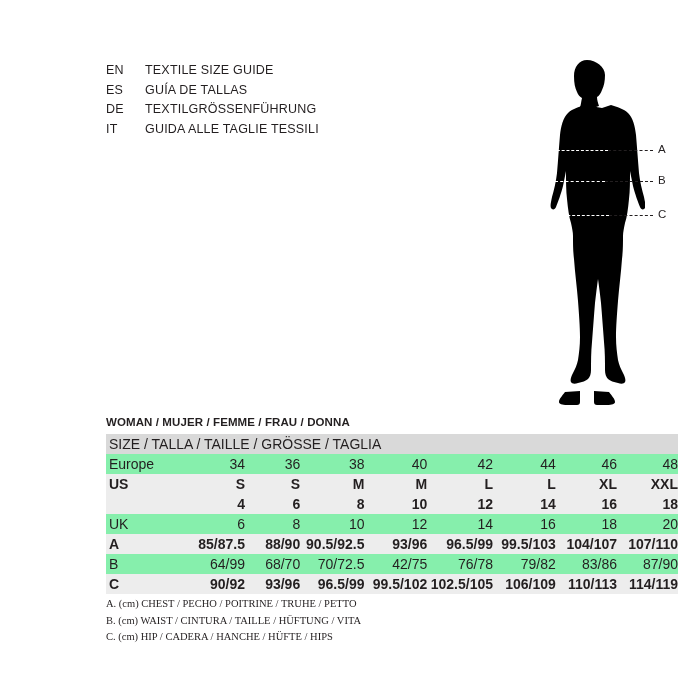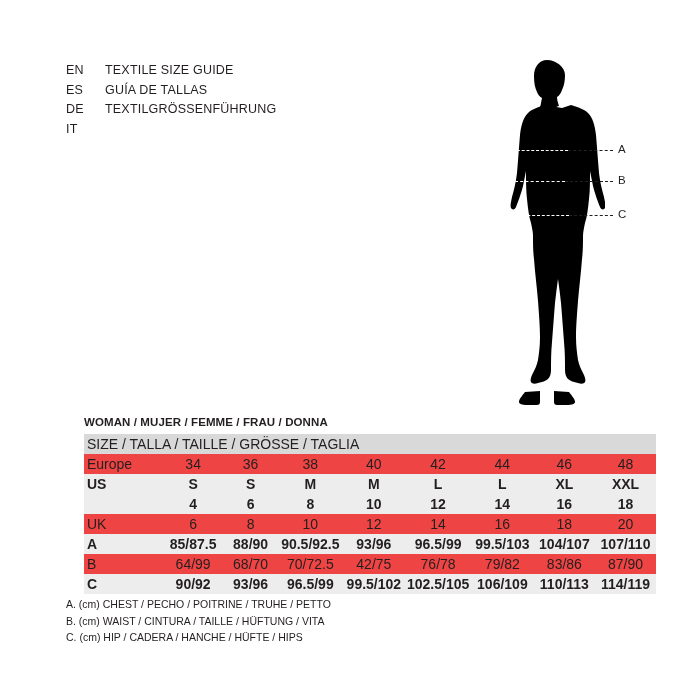--- a/index.html
+++ b/index.html
@@ -12,20 +12,21 @@
     height: 700px;
     font-family: "Liberation Sans", sans-serif;
     color: #231f20;
     position: relative;
     overflow: hidden;
   }
 
   .page {
     position: absolute;
     inset: 0;
+    margin-left: 40px;
   }
 
   
   .lang-block {
     position: absolute;
     left: 66px;
     top: 63px;
     width: 330px;
   }
   .lang-row {
@@ -75,21 +76,21 @@
   .meas-label {
     position: absolute;
     font-size: 11.5px;
     color: #231f20;
     line-height: 1;
   }
 
   
   .table-area {
     position: absolute;
-    left: 84px;
+    left: 66px;
     top: 416px;
     width: 572px;
   }
   .woman-title {
     font-size: 11.5px;
     font-weight: bold;
     color: #231f20;
     padding: 0 0 6px 0;
     letter-spacing: 0.1px;
   }
@@ -106,41 +107,42 @@
     white-space: nowrap;
   }
   .row-head {
     background: #d9d9d9;
   }
   .row-alt {
     background: #ededed;
     font-weight: bold;
   }
   .row-plain {
-    background: #ef4444;
+    background: #86efac;
   }
   .c-label {
     width: 96px;
     padding-left: 3px !important;
   }
   .c-val {
     width: 68px;
-    text-align: center;
+    text-align: right;
   }
   .hdr-cell {
     font-weight: normal;
     padding-left: 3px !important;
   }
 
   
   .notes {
     position: absolute;
     left: 66px;
     top: 596px;
     width: 500px;
+    font-family: Liberation Serif, serif;
   }
   .note {
     font-size: 10.5px;
     color: #231f20;
     line-height: 16.5px;
     white-space: nowrap;
   }
 </style>
 </head>
 <body>
@@ -155,20 +157,21 @@
     <div class="lang-row">
       <span class="lang-code">ES</span>
       <span class="lang-title">GUÍA DE TALLAS</span>
     </div>
     <div class="lang-row">
       <span class="lang-code">DE</span>
       <span class="lang-title">TEXTILGRÖSSENFÜHRUNG</span>
     </div>
     <div class="lang-row">
       <span class="lang-code">IT</span>
+      <span class="lang-title">GUIDA ALLE TAGLIE TESSILI</span>
     </div>
   </div>
 
   <div class="figure-wrap">
 
     <svg class="figure-svg" viewBox="0 0 120 370" preserveAspectRatio="xMidYMin meet">
 
       <path fill="#000000" d="
         M62,12
         c-8,0 -13,7 -13,16

